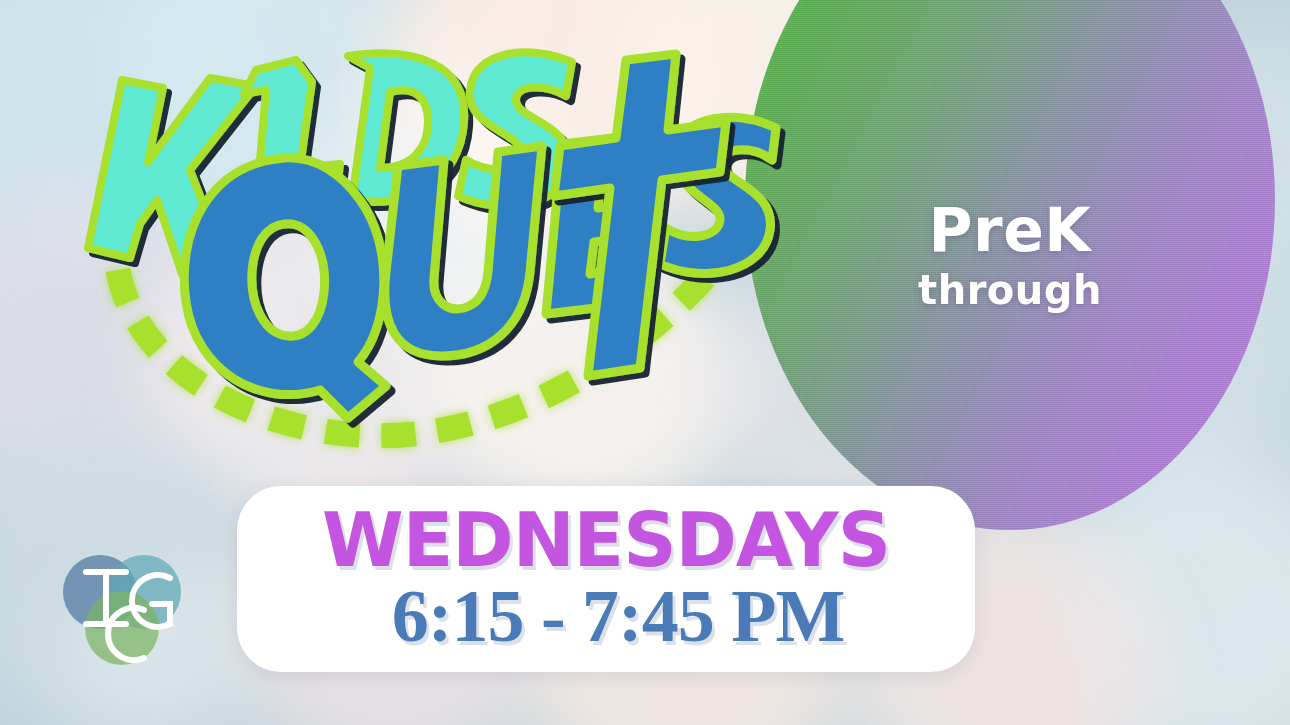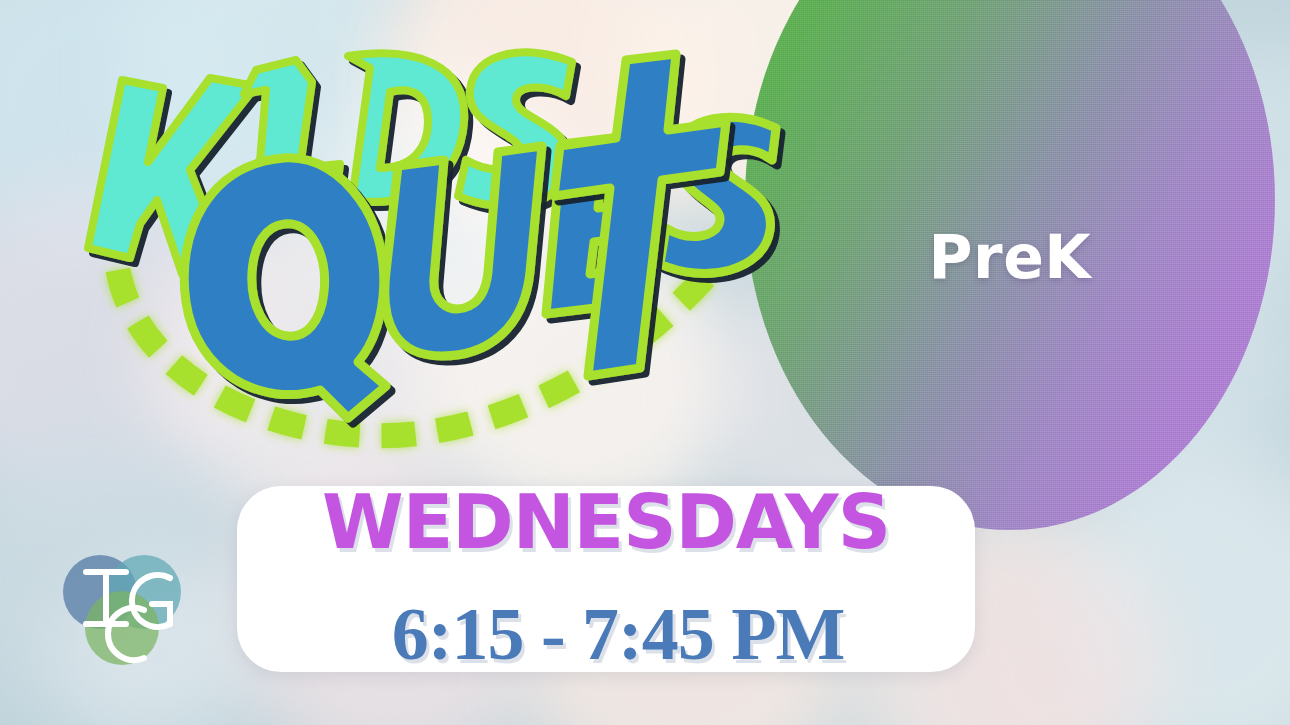--- a/index.html
+++ b/index.html
@@ -107,21 +107,21 @@
   .banner {
     position: absolute;
     left: 237px; top: 486px;
     width: 738px; height: 186px;
     background: #ffffff;
     border-radius: 44px;
     z-index: 8;
     display: flex;
     flex-direction: column;
     align-items: center;
-    justify-content: space-between;
+    justify-content: center;
     box-shadow: 0 4px 16px rgba(120,130,150,.18);
   }
   .banner-line1 {
     font-family: "DejaVu Sans", sans-serif;
     font-weight: bold;
     font-size: 74px;
     line-height: .98;
     color: #c455e0;
     letter-spacing: -1px;
     text-shadow: 3px 4px 0 rgba(150,160,185,.33);
@@ -167,20 +167,21 @@
   <div class="bokeh bk12"></div>
   <div class="bokeh bk13"></div>
   <div class="bokeh bk14"></div>
   <div class="bokeh bk15"></div>
   <div class="bokeh bk16"></div>
   <div class="bokeh bk17"></div>
   <div class="bokeh bk18"></div>
 
   <div class="grade-circle">
     <div class="grade-text gt-prek">PreK</div>
+    <div class="grade-text gt-through">through</div>
   </div>
 
   <div class="logo-art">
     <svg viewBox="0 0 800 470" xmlns="http://www.w3.org/2000/svg">
       <defs>
         <filter id="softshadow" x="-30%" y="-30%" width="170%" height="170%">
           <feDropShadow dx="5" dy="5" stdDeviation="0" flood-color="#12212e" flood-opacity="0.95"></feDropShadow>
         </filter>
         <filter id="lime-glow" x="-30%" y="-30%" width="170%" height="170%">
           <feDropShadow dx="0" dy="0" stdDeviation="5" flood-color="#a8e02e" flood-opacity="0.75"></feDropShadow>

